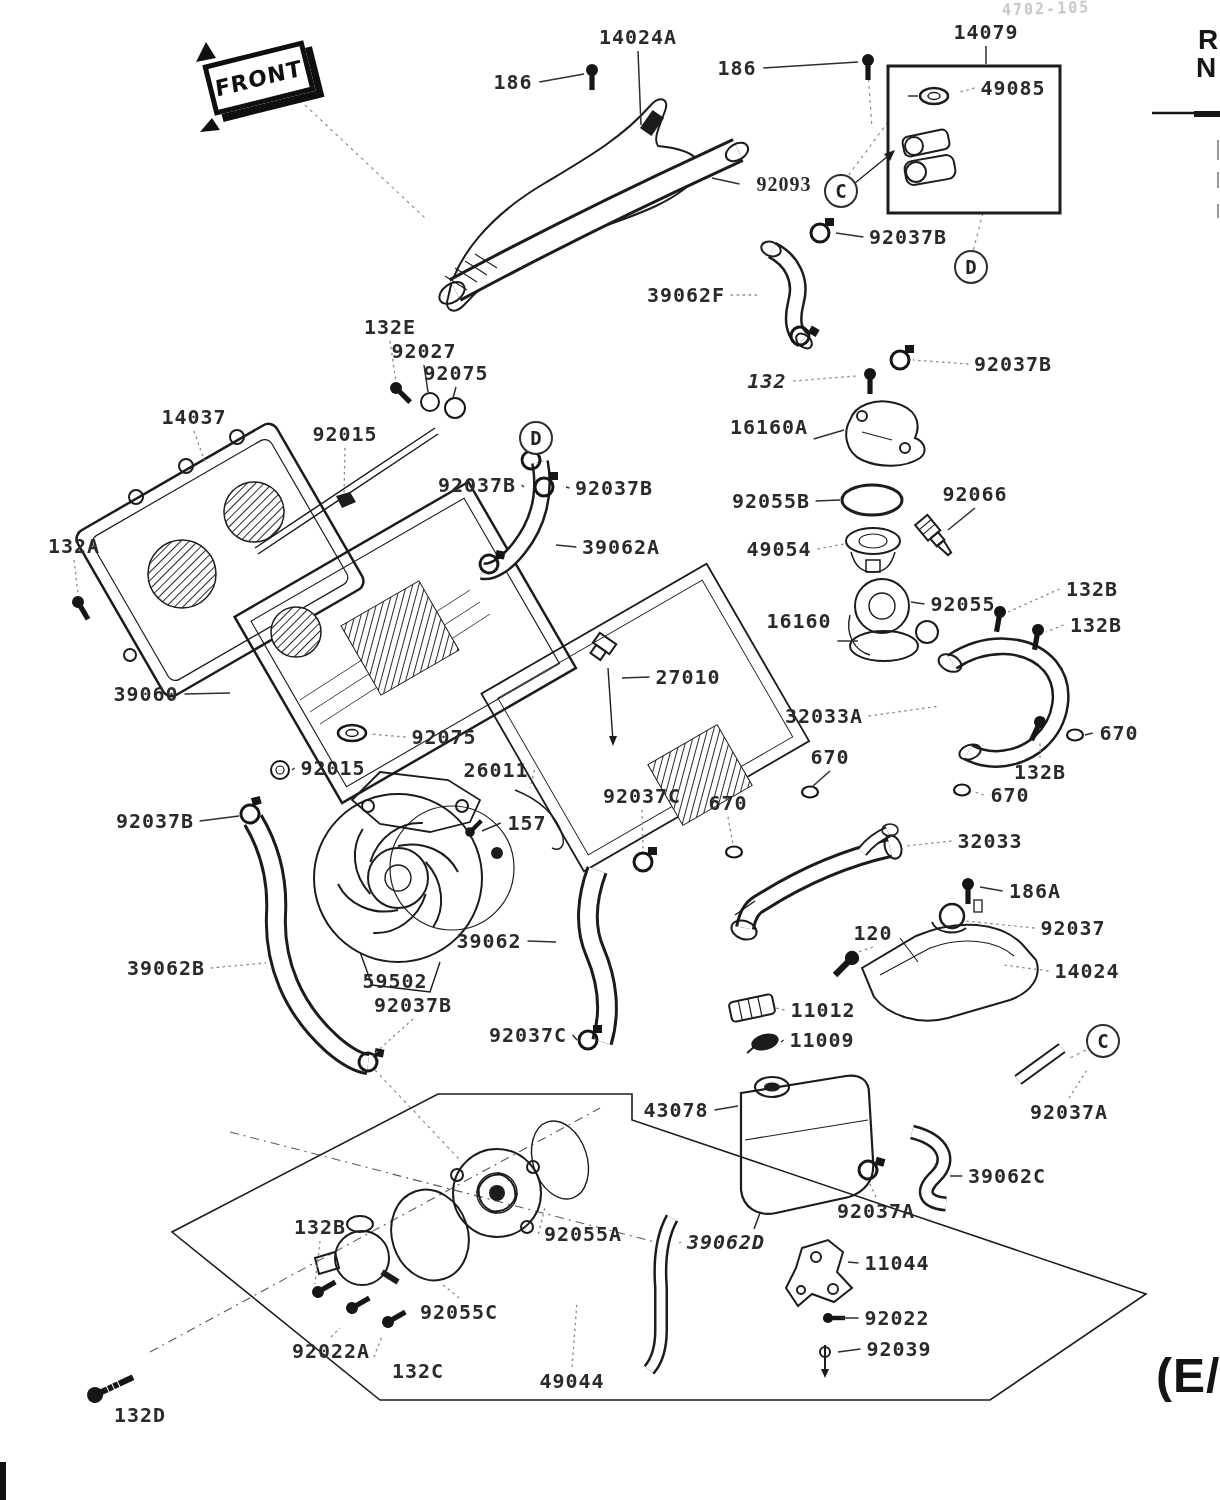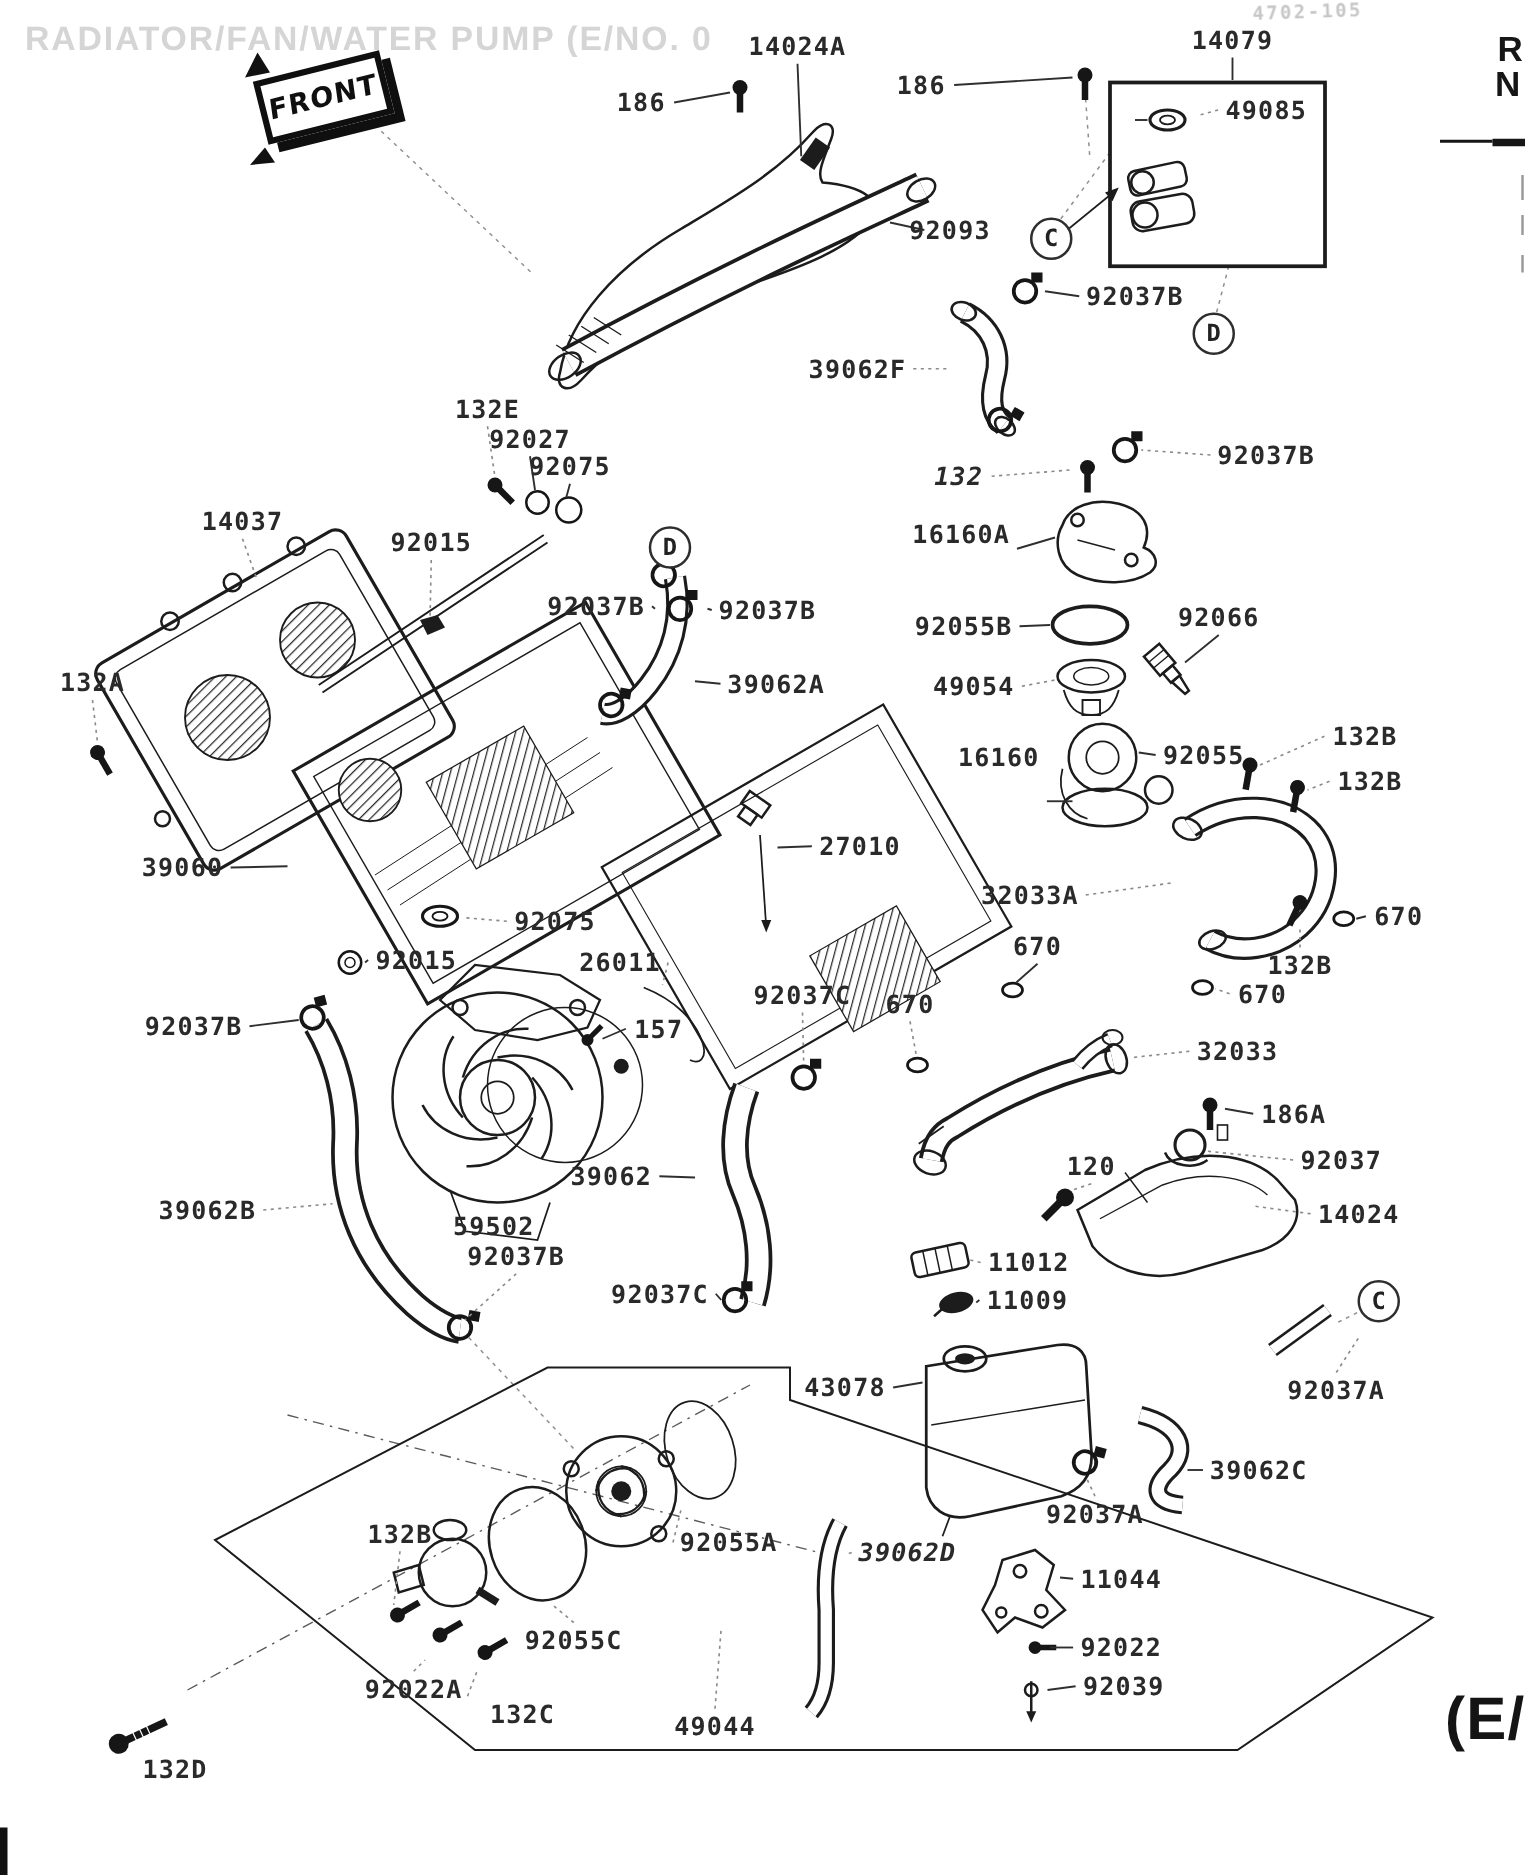--- a/index.html
+++ b/index.html
@@ -465,36 +465,35 @@
         <line x1="858.5" y1="1263" x2="848" y2="1262" stroke="#2f2f2f" stroke-width="1.5"></line>
         <line x1="459" y1="1298" x2="442" y2="1284" stroke="#8a8a8a" stroke-width="1.3" stroke-dasharray="2.5 3.5"></line>
         <line x1="858.5" y1="1318" x2="840" y2="1318" stroke="#2f2f2f" stroke-width="1.5"></line>
         <line x1="331" y1="1337" x2="340" y2="1328" stroke="#8a8a8a" stroke-width="1.3" stroke-dasharray="2.5 3.5"></line>
         <line x1="860.5" y1="1349" x2="838" y2="1352" stroke="#2f2f2f" stroke-width="1.5"></line>
         <line x1="374" y1="1357" x2="382" y2="1336" stroke="#8a8a8a" stroke-width="1.3" stroke-dasharray="2.5 3.5"></line>
         <line x1="572" y1="1367" x2="577" y2="1302" stroke="#8a8a8a" stroke-width="1.3" stroke-dasharray="2.5 3.5"></line>
       </g>
   </svg>
 
-  <div id="page-title">RADIATOR/FAN/WATER PUMP (E/NO. 0</div>
   <div id="print-code">4702-105</div>
   <div id="letter-r">R</div>
   <div id="letter-n">N</div>
   <div id="front-badge">
     <span>FRONT</span>
   </div>
   <div id="corner-code">(E/</div>
   <div id="black-bar"></div>
 
   <div id="labels">
       <div class="plabel" style="left: 638px; top: 37px;">14024A</div>
       <div class="plabel" style="left: 513px; top: 82px;">186</div>
       <div class="plabel" style="left: 986px; top: 32px;">14079</div>
       <div class="plabel" style="left: 1013px; top: 88px;">49085</div>
-      <div class="plabel" style="left: 760px; top: 184px;">92093</div>
+      <div class="plabel" style="left: 784px; top: 184px; font-family: Liberation Serif, serif;">92093</div>
       <div class="pcircle" style="left: 841px; top: 191px;">C</div>
       <div class="plabel" style="left: 908px; top: 237px;">92037B</div>
       <div class="pcircle" style="left: 971px; top: 267px;">D</div>
       <div class="plabel" style="left: 737px; top: 68px;">186</div>
       <div class="plabel" style="left: 686px; top: 295px;">39062F</div>
       <div class="plabel" style="left: 1013px; top: 364px;">92037B</div>
       <div class="plabel" style="left: 767px; top: 381px; font-style: italic;">132</div>
       <div class="plabel" style="left: 769px; top: 427px;">16160A</div>
       <div class="plabel" style="left: 390px; top: 327px;">132E</div>
       <div class="plabel" style="left: 424px; top: 351px;">92027</div>
@@ -505,21 +504,21 @@
       <div class="pcircle" style="left: 536px; top: 438px;">D</div>
       <div class="plabel" style="left: 614px; top: 488px;">92037B</div>
       <div class="plabel" style="left: 621px; top: 547px;">39062A</div>
       <div class="plabel" style="left: 74px; top: 546px;">132A</div>
       <div class="plabel" style="left: 771px; top: 501px;">92055B</div>
       <div class="plabel" style="left: 975px; top: 494px;">92066</div>
       <div class="plabel" style="left: 779px; top: 549px;">49054</div>
       <div class="plabel" style="left: 963px; top: 604px;">92055</div>
       <div class="plabel" style="left: 1092px; top: 589px;">132B</div>
       <div class="plabel" style="left: 1096px; top: 625px;">132B</div>
-      <div class="plabel" style="left: 799px; top: 606px;">16160</div>
+      <div class="plabel" style="left: 799px; top: 621px;">16160</div>
       <div class="plabel" style="left: 688px; top: 677px;">27010</div>
       <div class="plabel" style="left: 824px; top: 716px;">32033A</div>
       <div class="plabel" style="left: 830px; top: 757px;">670</div>
       <div class="plabel" style="left: 146px; top: 694px;">39060</div>
       <div class="plabel" style="left: 444px; top: 737px;">92075</div>
       <div class="plabel" style="left: 333px; top: 768px;">92015</div>
       <div class="plabel" style="left: 496px; top: 770px;">26011</div>
       <div class="plabel" style="left: 642px; top: 796px;">92037C</div>
       <div class="plabel" style="left: 728px; top: 803px;">670</div>
       <div class="plabel" style="left: 1119px; top: 733px;">670</div>

